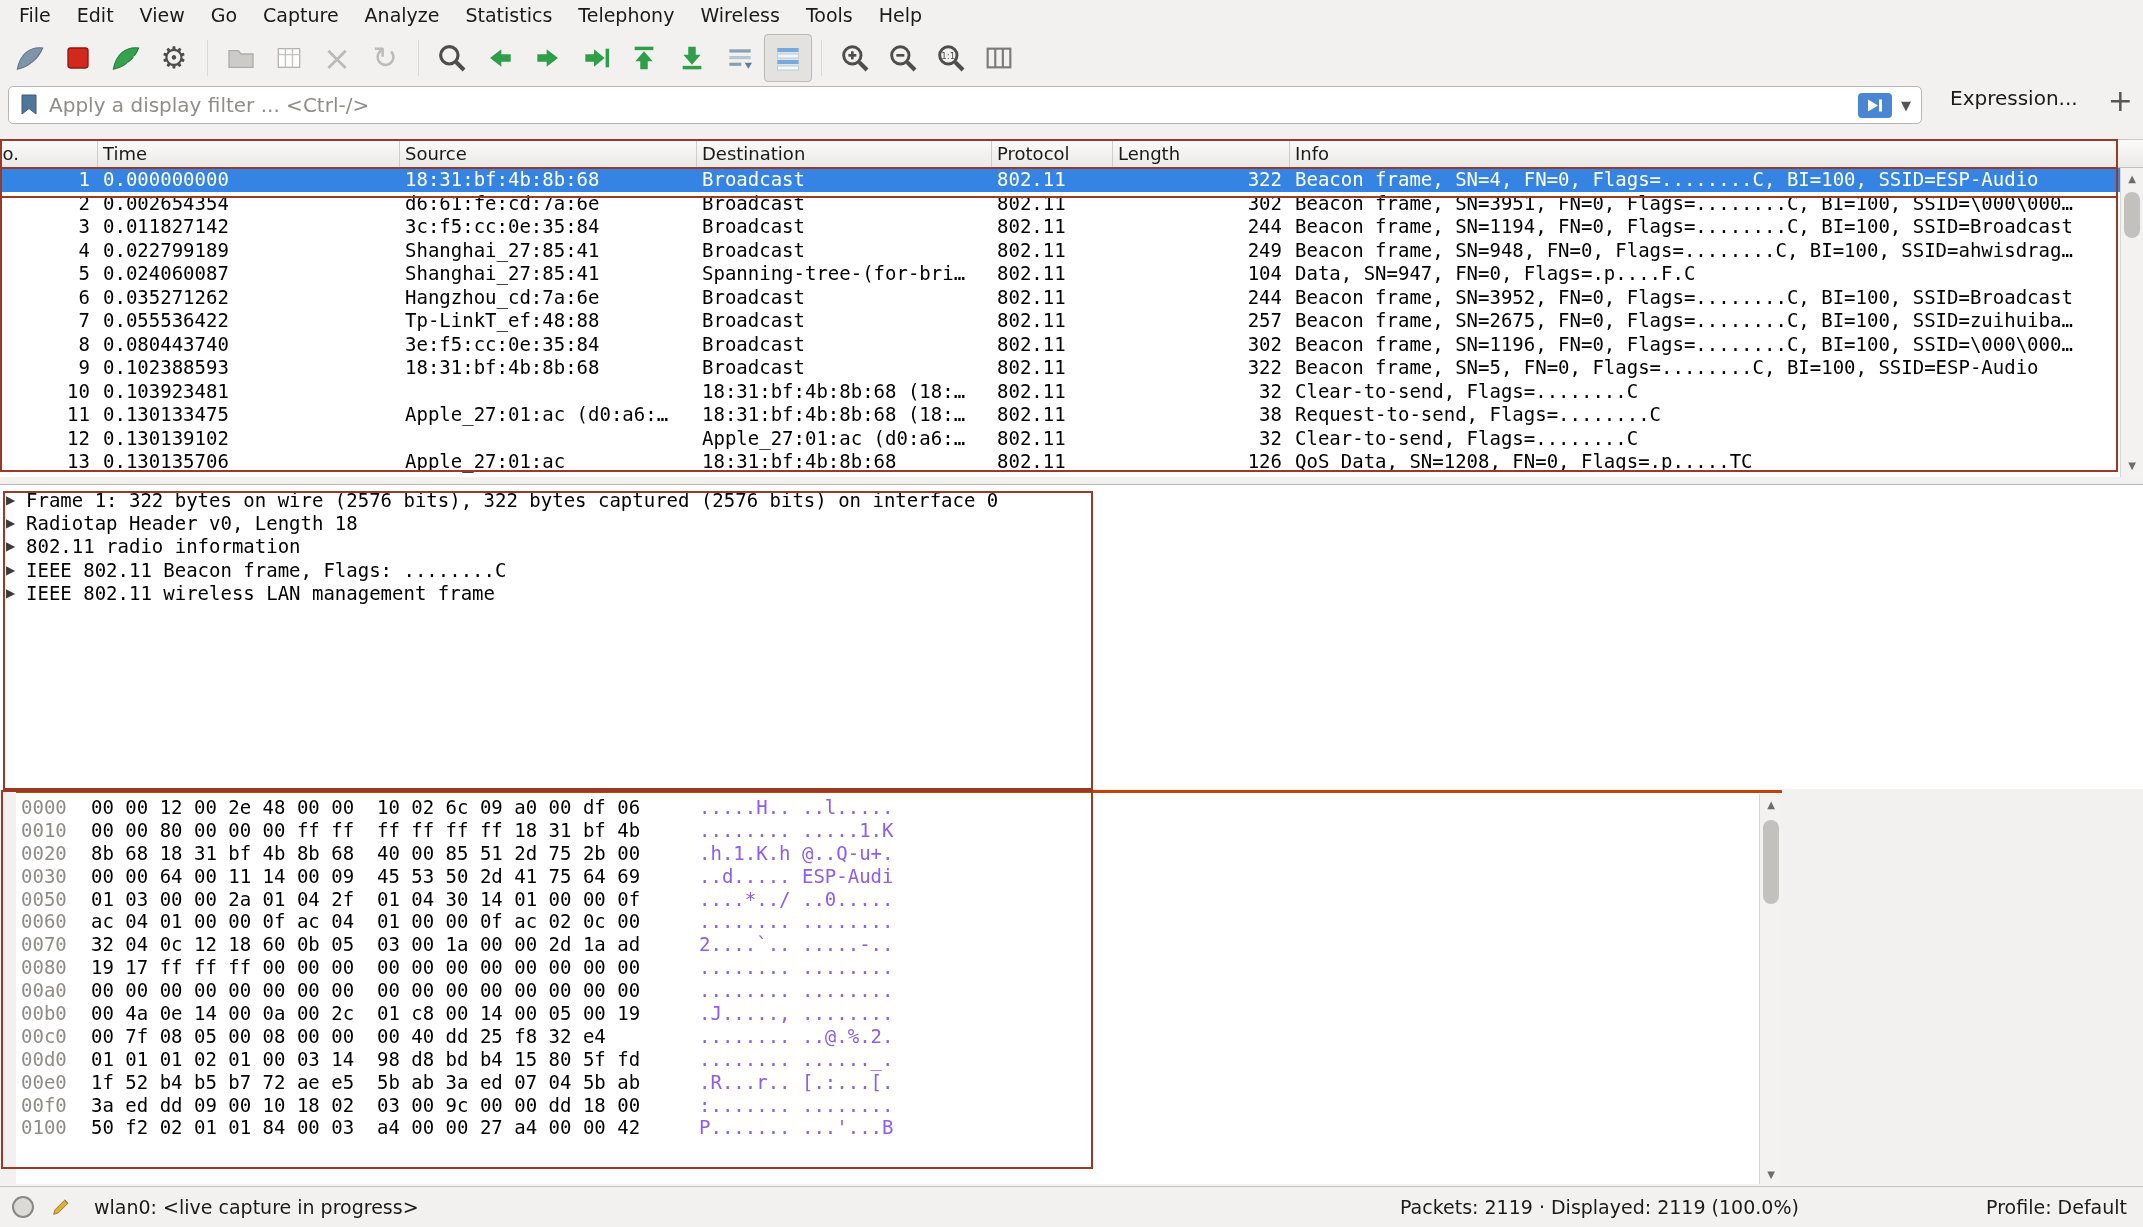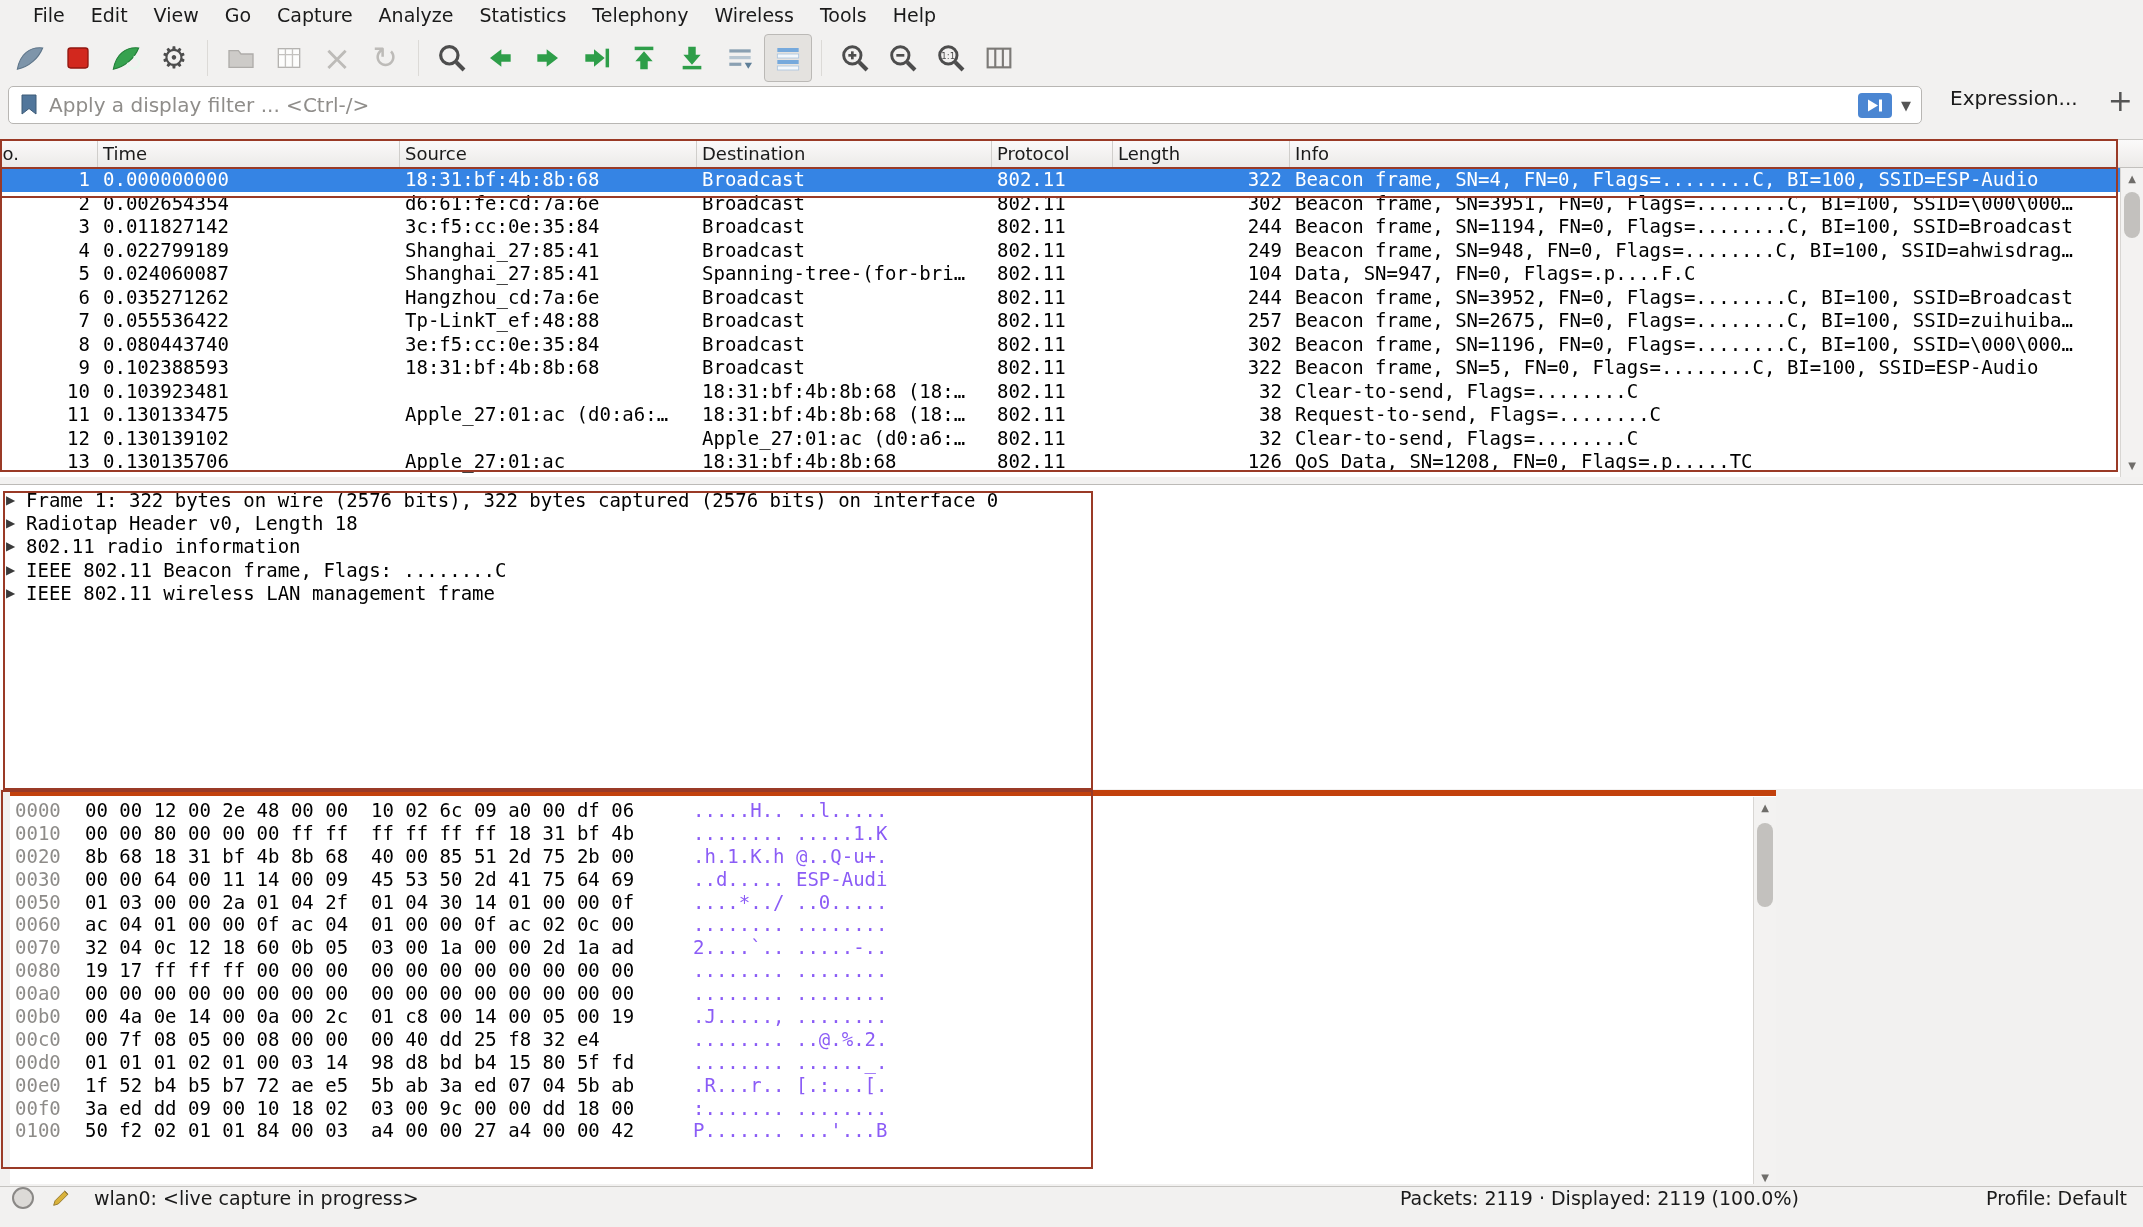--- a/index.html
+++ b/index.html
@@ -1,20 +1,20 @@
 <!DOCTYPE html>
 <html><head>
 <meta charset="utf-8">
 <style>
   html,body{margin:0;padding:0;background:#c9c7c4;}
   .window{position:relative;width:2143px;height:1227px;background:#f2f1f0;overflow:hidden;
           font-family:"DejaVu Sans","Liberation Sans",sans-serif;color:#1a1a1a;}
 
   
-  .menu-bar{position:absolute;top:0;left:0;right:0;height:30px;display:flex;align-items:center;padding-left:20px;background:#f2f1f0;}
+  .menu-bar{position:absolute;top:0;left:0;right:0;height:30px;display:flex;align-items:center;padding-left:6px;background:#f2f1f0;}
   .menu-item{padding:0 13px;line-height:30px;font-size:19px;white-space:nowrap;cursor:default;}
 
   
   .toolbar{position:absolute;top:30px;left:0;right:0;height:56px;display:flex;align-items:center;padding-left:6px;background:#f2f1f0;}
   .tbtn{width:46px;height:46px;display:flex;align-items:center;justify-content:center;border:1px solid transparent;border-radius:4px;flex-shrink:0;}
   .tbtn.active{background:#e4e2df;border-color:#bbb9b6;}
   .ic{width:32px;height:32px;display:block;}
   .glyph{font-size:30px;line-height:32px;color:#4d4d4d;}
   .glyph.disabled{color:#bdbbb8;}
   .tsep{width:1px;height:36px;background:#dcdad7;margin:0 9px;flex-shrink:0;}
@@ -57,28 +57,28 @@
   .list-scroll .sthumb{top:24px;height:46px;}
   .hex-scroll .sthumb{top:26px;height:84px;}
 
   
   .details-pane{position:absolute;left:0;top:484px;width:2143px;height:305px;background:#fff;border-top:1px solid #bcbab7;overflow:hidden;box-sizing:border-box;padding-top:3px;}
   .dline{display:flex;align-items:center;height:23.4px;padding-left:6px;}
   .tri{width:20px;font-size:12px;color:#3a3a3a;flex-shrink:0;}
   .dtext{font-size:19px;white-space:pre;color:#000;font-family:"DejaVu Sans Mono","Liberation Mono",monospace;}
 
   
-  .hex-pane{position:absolute;left:10px;top:790px;width:1766px;height:394px;background:#fff;border-top:6px solid #c2410c;overflow:hidden;box-sizing:border-box;padding-top:3px;}
+  .hex-pane{position:absolute;left:16px;top:790px;width:1766px;height:394px;background:#fff;border-top:3px solid #c2410c;overflow:hidden;box-sizing:border-box;padding-top:3px;}
   .hxrow{position:relative;height:22.9px;line-height:22.9px;font-size:19px;white-space:pre;font-family:"DejaVu Sans Mono","Liberation Mono",monospace;}
   .hxoff{position:absolute;left:5px;color:#8d8b88;}
   .hxhex{position:absolute;left:75px;color:#000;}
   .hxascii{position:absolute;left:683px;color:#8b5cf6;}
 
   
-  .status-bar{position:absolute;left:0;right:0;top:1186px;height:41px;background:#f2f1f0;border-top:1px solid #c6c4c1;box-sizing:border-box;display:flex;padding-left:12px;}
+  .status-bar{position:absolute;left:0;right:0;top:1186px;height:41px;background:#f2f1f0;border-top:1px solid #c6c4c1;box-sizing:border-box;display:flex;align-items:center;padding-left:12px;}
   .led{width:18px;height:18px;border-radius:50%;border:2px solid #8a8886;background:#dcdad7;flex-shrink:0;}
   .pencil{margin-left:16px;flex-shrink:0;}
   .cap-status{margin-left:22px;font-size:19px;white-space:nowrap;}
   .pkt-counts{position:absolute;left:1400px;font-size:19px;white-space:nowrap;}
   .profile{position:absolute;right:16px;font-size:19px;white-space:nowrap;}
 
   
   .abox{position:absolute;border:2px solid #9a3a26;pointer-events:none;z-index:60;box-sizing:border-box;}
   .abox.list{left:0;top:139px;width:2118px;height:333px;}
   .abox.row{left:0;top:167px;width:2118px;height:31px;}

